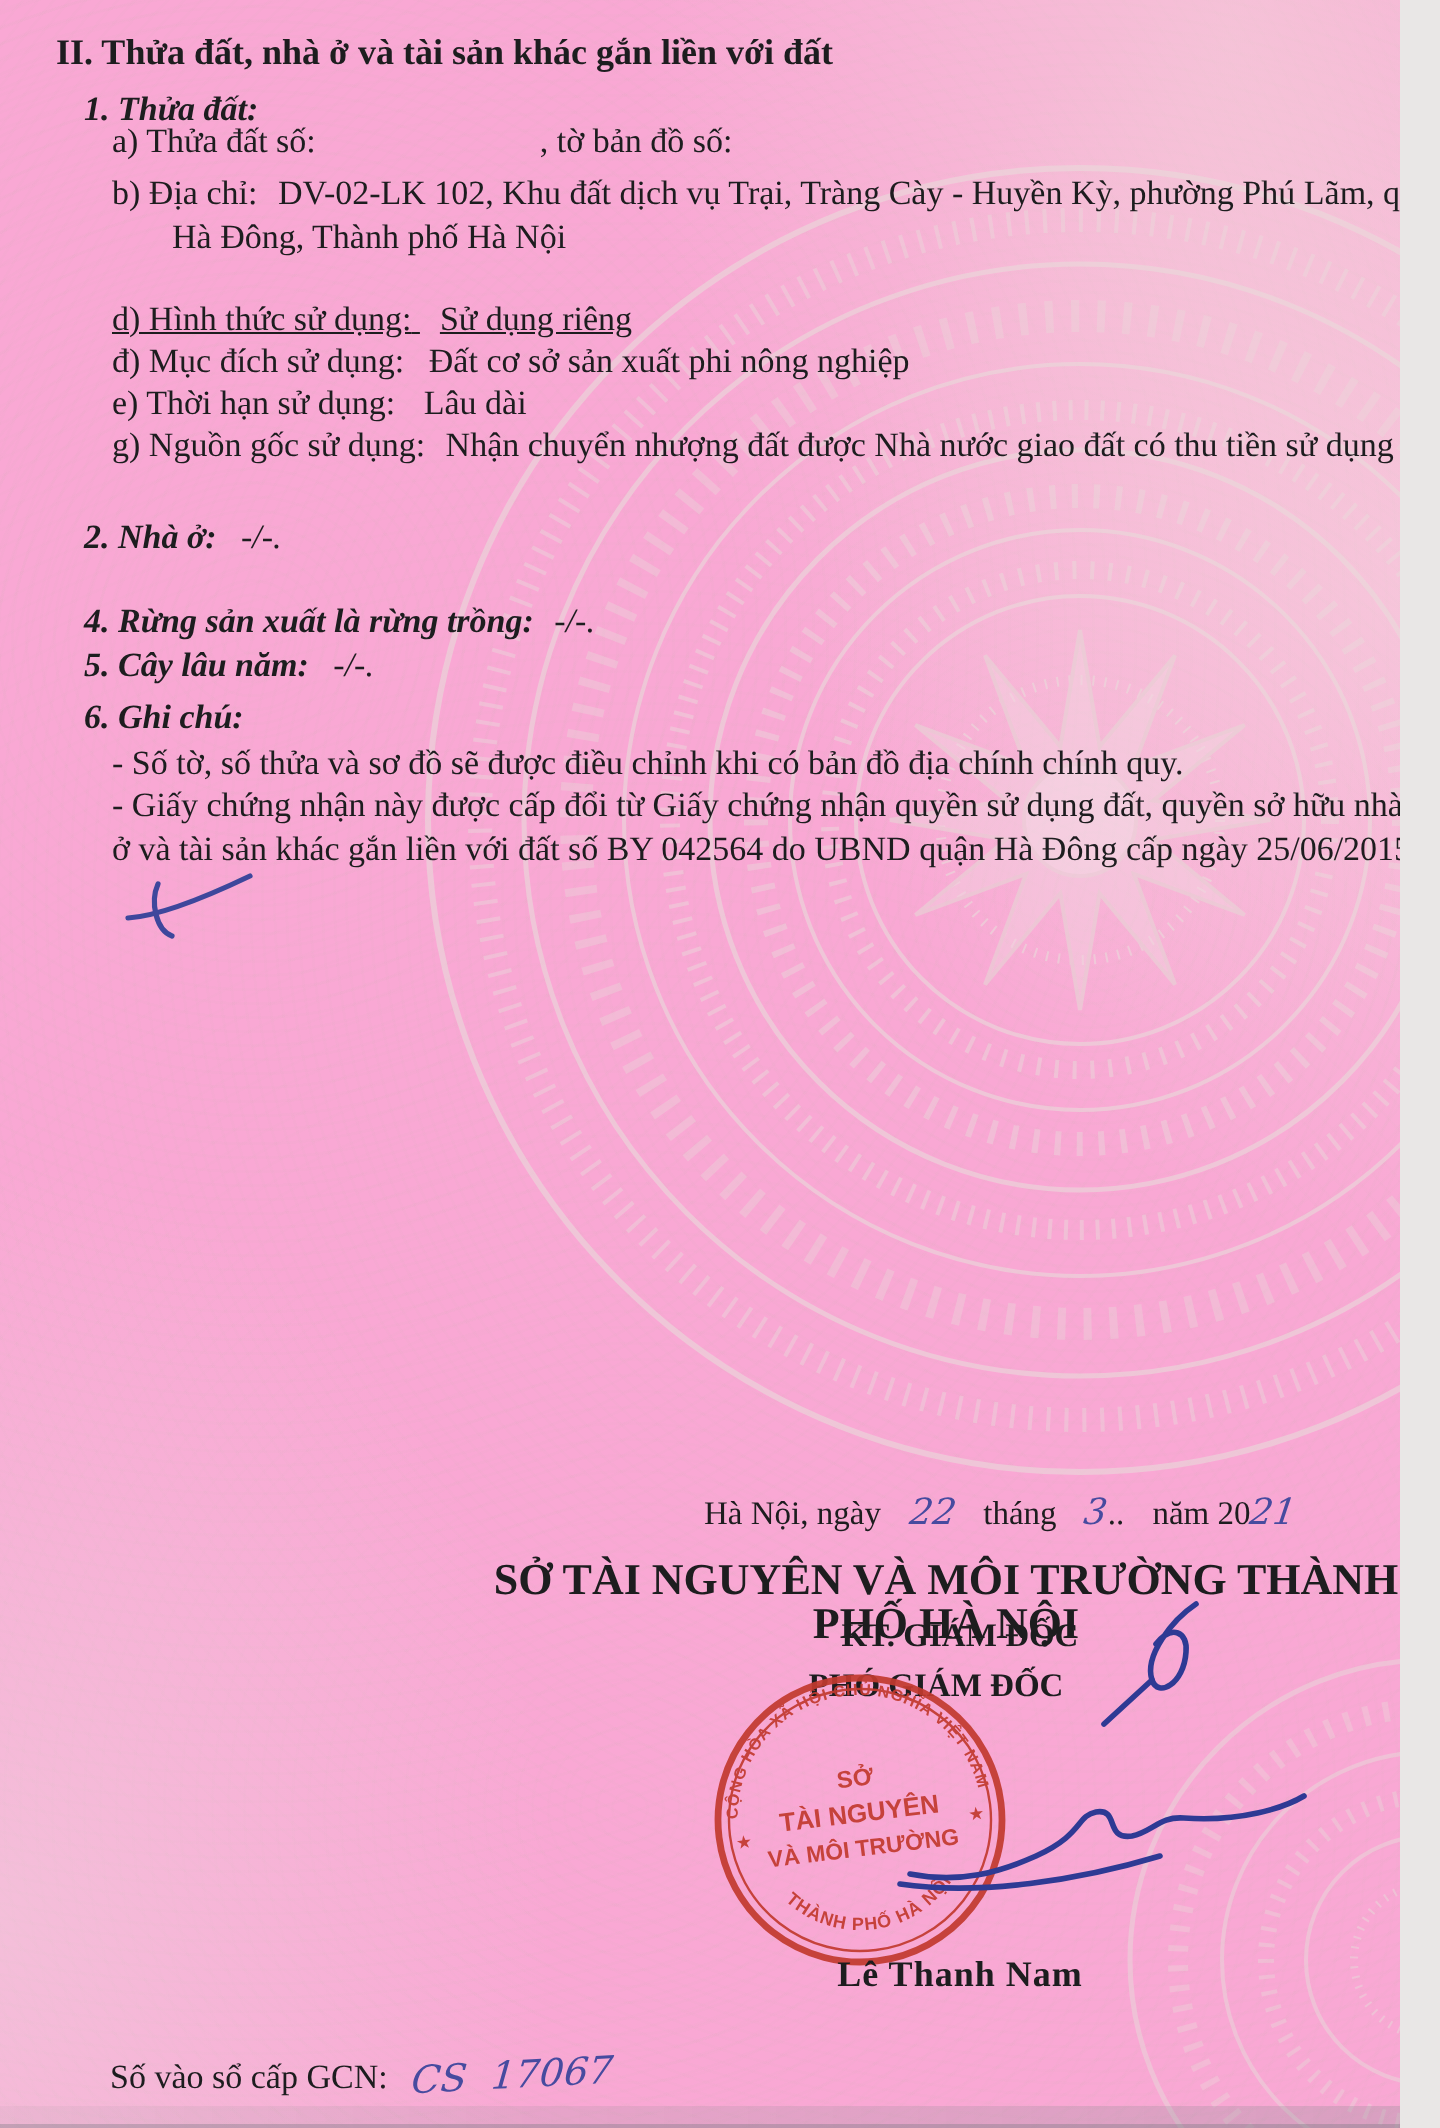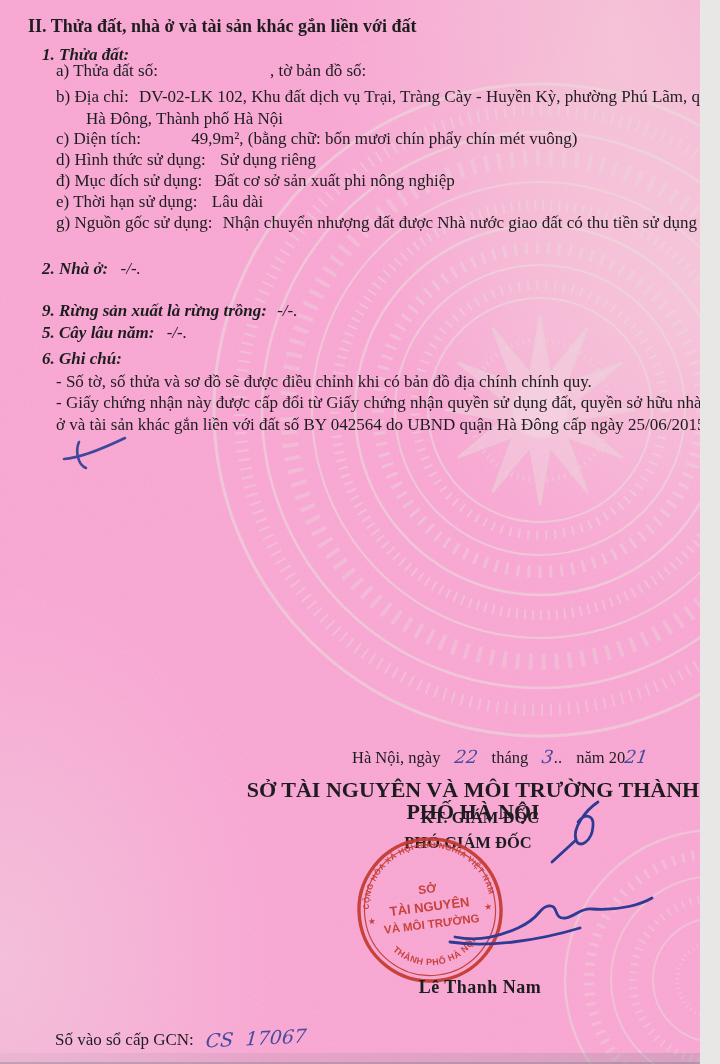--- a/index.html
+++ b/index.html
@@ -80,26 +80,22 @@
 
   <div class="ln" style="left:56px;top:60px;">
     <span>a) Thửa đất số:</span><span style="margin-left:112px;">, tờ bản đồ số:</span>
   </div>
 
   <div class="ln wrapln" style="left:56px;top:86px;width:660px;">
     <span>b) Địa chỉ:</span>
     <span style="margin-left:6px;">DV-02-LK 102, Khu đất dịch vụ Trại, Tràng Cày - Huyền Kỳ, phường Phú Lãm, quận Hà Đông, Thành phố Hà Nội</span>
   </div>
 
-  <div class="ln" style="left:56px;top:128px;">
-    <span>c) Diện tích:</span>
-    <span style="margin-left:46px;">49,9m², (bằng chữ: bốn mươi chín phẩy chín mét vuông)</span>
-  </div>
 
-  <div class="ln" style="left:56px;top:149px;">
+  <div class="ln" style="left:56px;top:149px;text-decoration:underline;">
     <span>d) Hình thức sử dụng:</span>
     <span style="margin-left:10px;">Sử dụng riêng</span>
   </div>
 
   <div class="ln" style="left:56px;top:170px;">
     <span>đ) Mục đích sử dụng:</span>
     <span style="margin-left:8px;">Đất cơ sở sản xuất phi nông nghiệp</span>
   </div>
 
   <div class="ln" style="left:56px;top:191px;">
@@ -110,21 +106,21 @@
   <div class="ln wrapln" style="left:56px;top:212px;width:660px;">
     <span>g) Nguồn gốc sử dụng:</span>
     <span style="margin-left:6px;">Nhận chuyển nhượng đất được Nhà nước giao đất có thu tiền sử dụng đất</span>
   </div>
 
   <div class="ln" style="left:42px;top:258px;">
     <span class="bi">2. Nhà ở:</span>
     <span class="it" style="margin-left:8px;">-/-.</span>
   </div>
   <div class="ln" style="left:42px;top:300px;">
-    <span class="bi">9. Rừng sản xuất là rừng trồng:</span>
+    <span class="bi">4. Rừng sản xuất là rừng trồng:</span>
     <span class="it" style="margin-left:6px;">-/-.</span>
   </div>
   <div class="ln" style="left:42px;top:322px;">
     <span class="bi">5. Cây lâu năm:</span>
     <span class="it" style="margin-left:8px;">-/-.</span>
   </div>
   <div class="ln" style="left:42px;top:348px;font-family:Liberation Serif, serif;">
     <span class="bi">6. Ghi chú:</span>
   </div>
 

